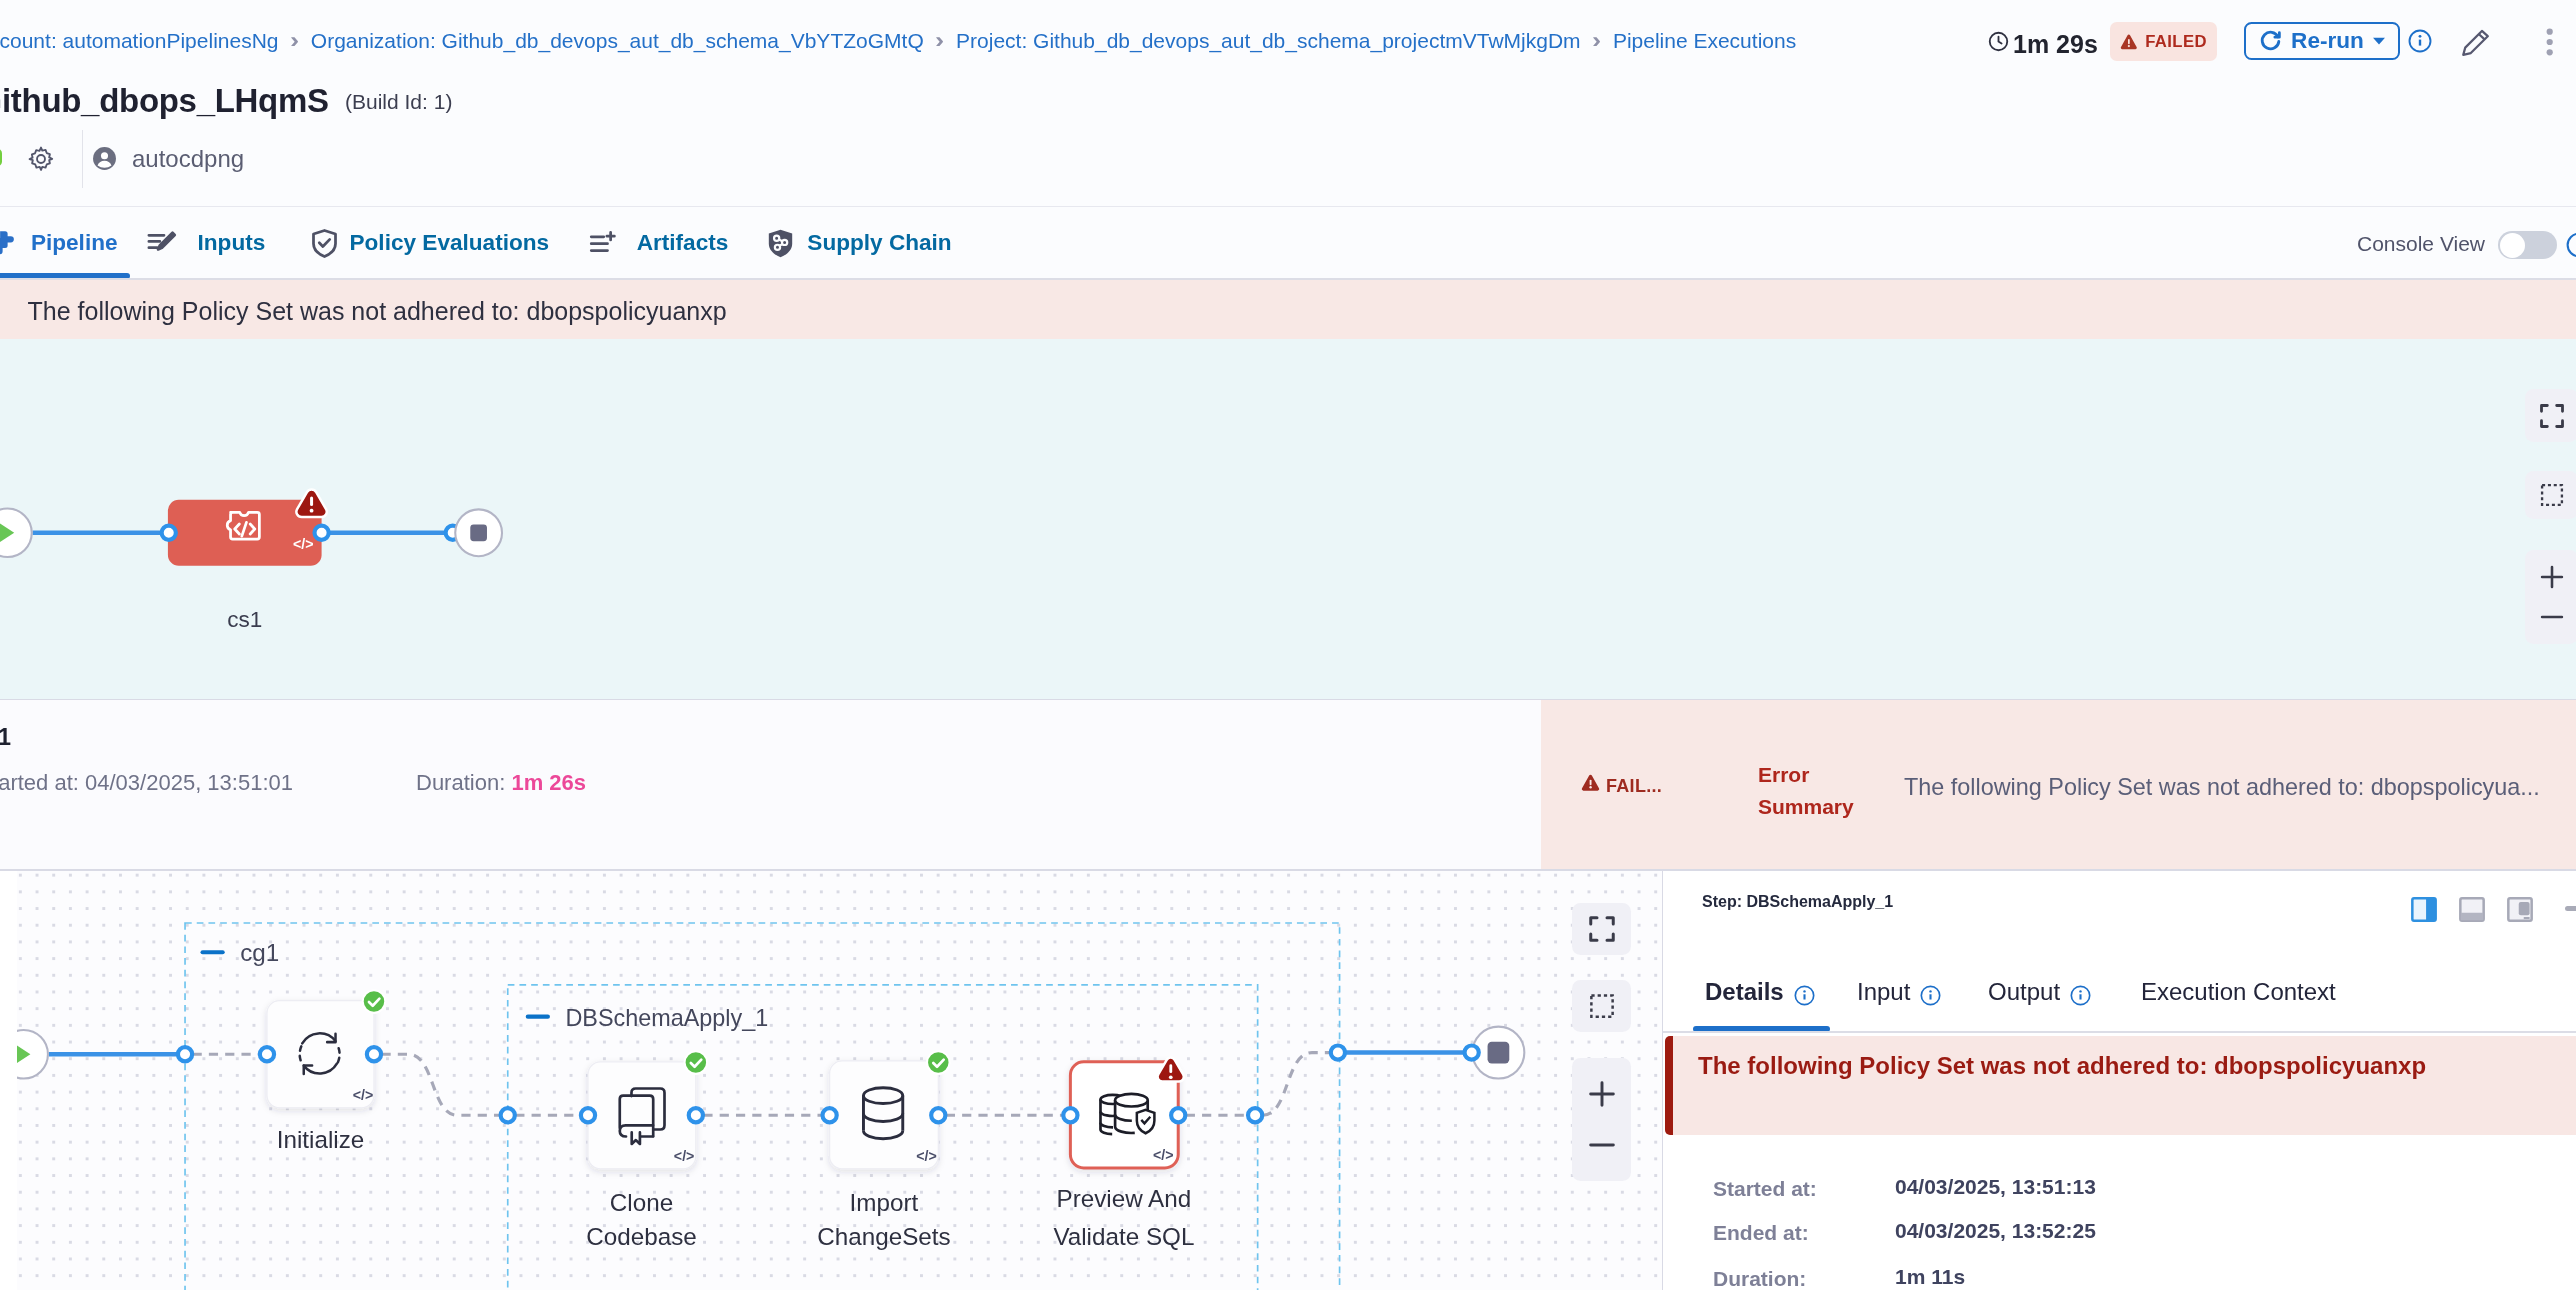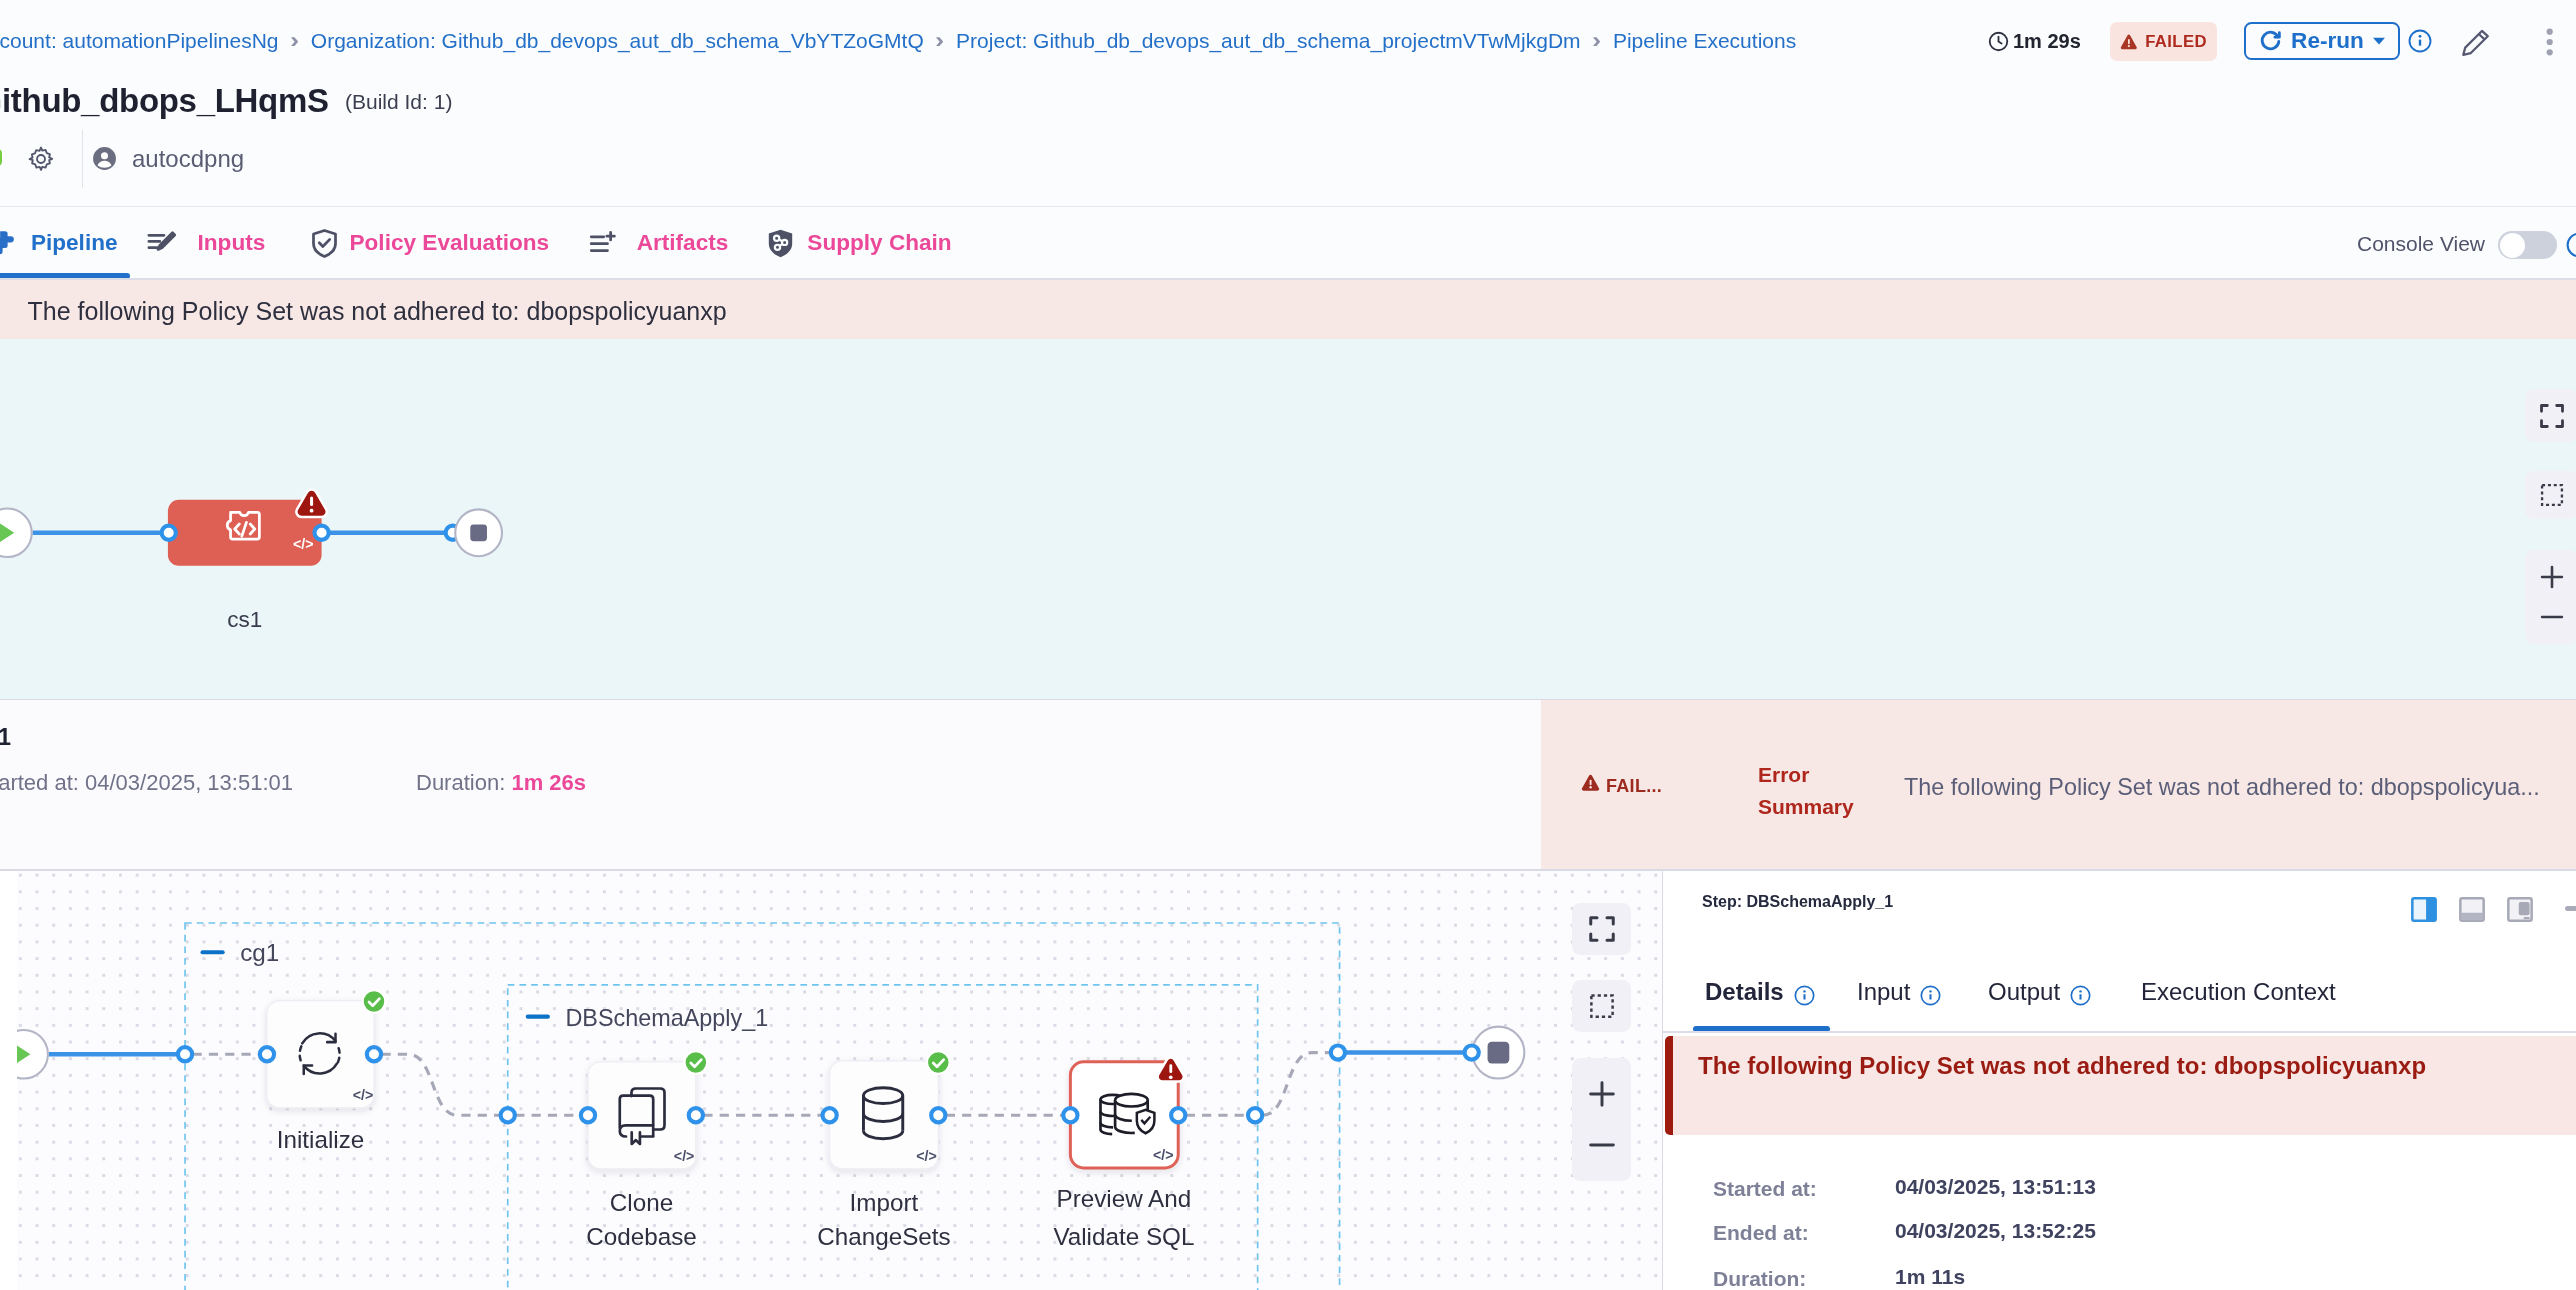--- a/index.html
+++ b/index.html
@@ -12,29 +12,29 @@
 .hdr { position:absolute; left:0; top:0; width:2576px; height:279px; background:#fbfcfe; }
 .hdrline { position:absolute; left:0; top:206px; width:2576px; height:0.8px; background:#e7e8ef; }
 .crumbs { position:absolute; left:-25px; top:28px; font-size:21px; color:#9395a9; white-space:nowrap; }
 .crumbs a { color:#2470c8; text-decoration:none; }
 .crumbs .sep { display:inline-block; margin:0 12.5px; color:#8f91a8; font-size:22px; font-weight:bold; transform:scaleX(1.25); }
 .title { position:absolute; left:-23.4px; top:82px; font-size:33px; font-weight:bold; color:#1f2130; letter-spacing:-0.3px; }
 .buildid { position:absolute; left:345px; top:90px; font-size:21px; color:#3c3e50; }
 .greensliver { position:absolute; left:-15px; top:149px; width:16.7px; height:16.7px; border-radius:4.2px; background:#73cf3f; }
 .divv { position:absolute; left:82px; top:130px; width:0.8px; height:58px; background:#e2e3ea; }
 .uname { position:absolute; left:132px; top:145px; font-size:24px; color:#5a5d72; }
-.timetxt { position:absolute; left:2013px; top:30px; font-size:20px; font-weight:600; color:#22242f; }
+.timetxt { position:absolute; left:2013px; top:30px; font-size:25px; font-weight:600; color:#22242f; }
 .failchip { position:absolute; left:2110px; top:22px; width:107px; height:39px; border-radius:6.7px; background:#f9e4e0; display:flex; align-items:center; justify-content:center; gap:7.5px; }
 .failchip span { font-size:16.7px; font-weight:bold; color:#ae2a1e; letter-spacing:0.4px; }
 .rerun { position:absolute; left:2244px; top:22px; width:156px; height:38px; border-radius:7.5px; border:2.1px solid #1d6fc9; display:flex; align-items:center; justify-content:center; gap:8.4px; }
 .rerun span { font-size:22.6px; font-weight:600; color:#1d6fc9; }
 
 
 .mtabs { position:absolute; left:0; top:207px; width:2120px; height:72px; }
-.mtab { position:absolute; top:1.7px; height:69px; display:flex; align-items:center; gap:11px; font-size:22.6px; font-weight:600; color:#ec4899; }
+.mtab { position:absolute; top:1.7px; height:69px; display:flex; align-items:center; gap:11px; font-size:22.6px; font-weight:600; color:#0369a1; }
 .mtab.blue { color:#2170c9; }
 .tabunderline { position:absolute; left:0; top:273px; width:130px; height:5.9px; background:#2170c9; border-radius:0 3.3px 3.3px 0; }
 .tabborder { position:absolute; left:0; top:278px; width:2576px; height:1.7px; background:#dcdde6; }
 .consolev { position:absolute; left:2357px; top:232px; font-size:21px; color:#50536a; }
 .toggle { position:absolute; left:2498px; top:231px; width:59px; height:28px; border-radius:14px; background:#ccd1dc; }
 .toggle .knob { position:absolute; left:1.7px; top:1.7px; width:25px; height:25px; border-radius:50%; background:#ffffff; }
 
 
 .banner { position:absolute; left:0; top:280px; width:2576px; height:59px; background:#f8e8e5; }
 .banner div { position:absolute; left:27.6px; top:16.7px; font-size:25px; color:#2e3040; }

